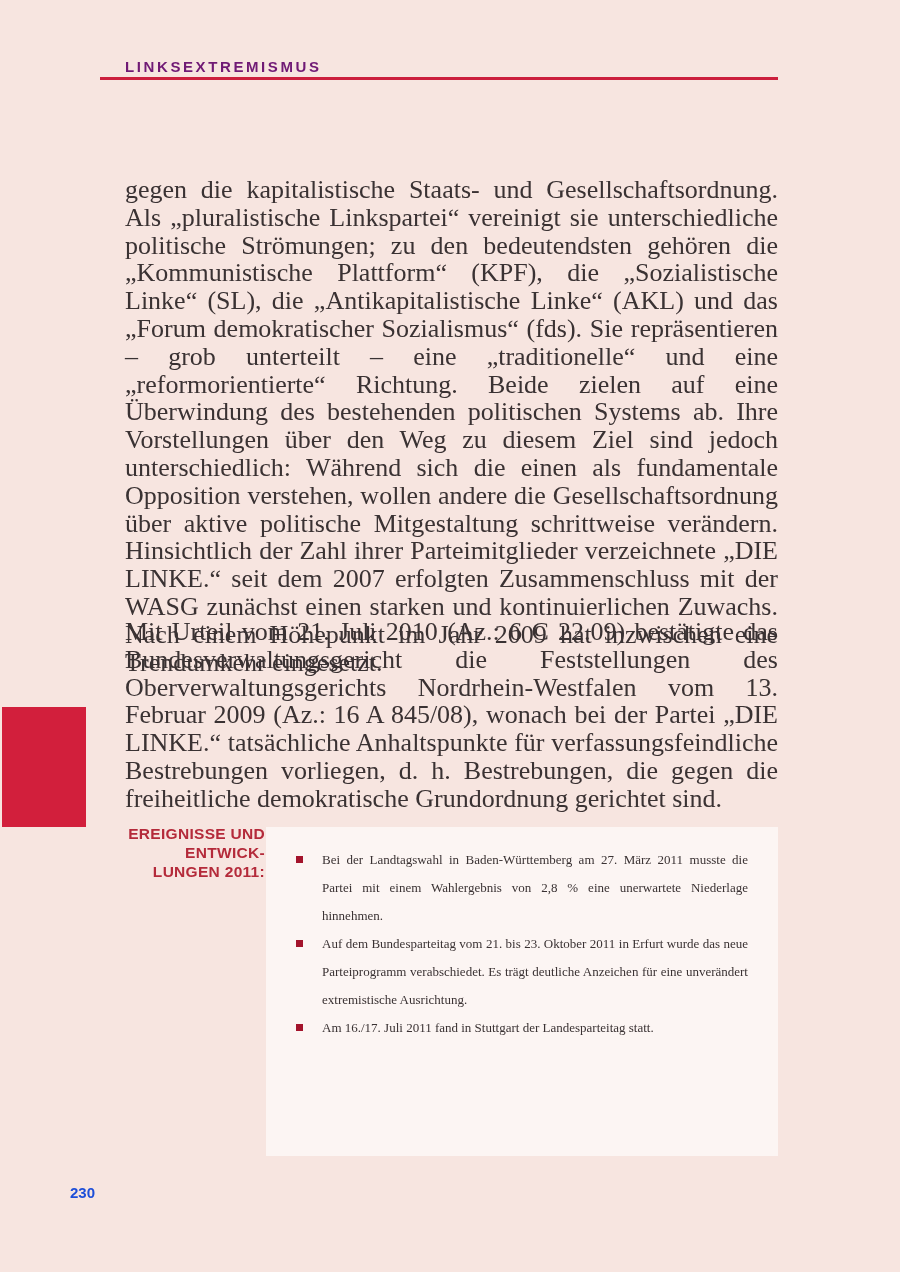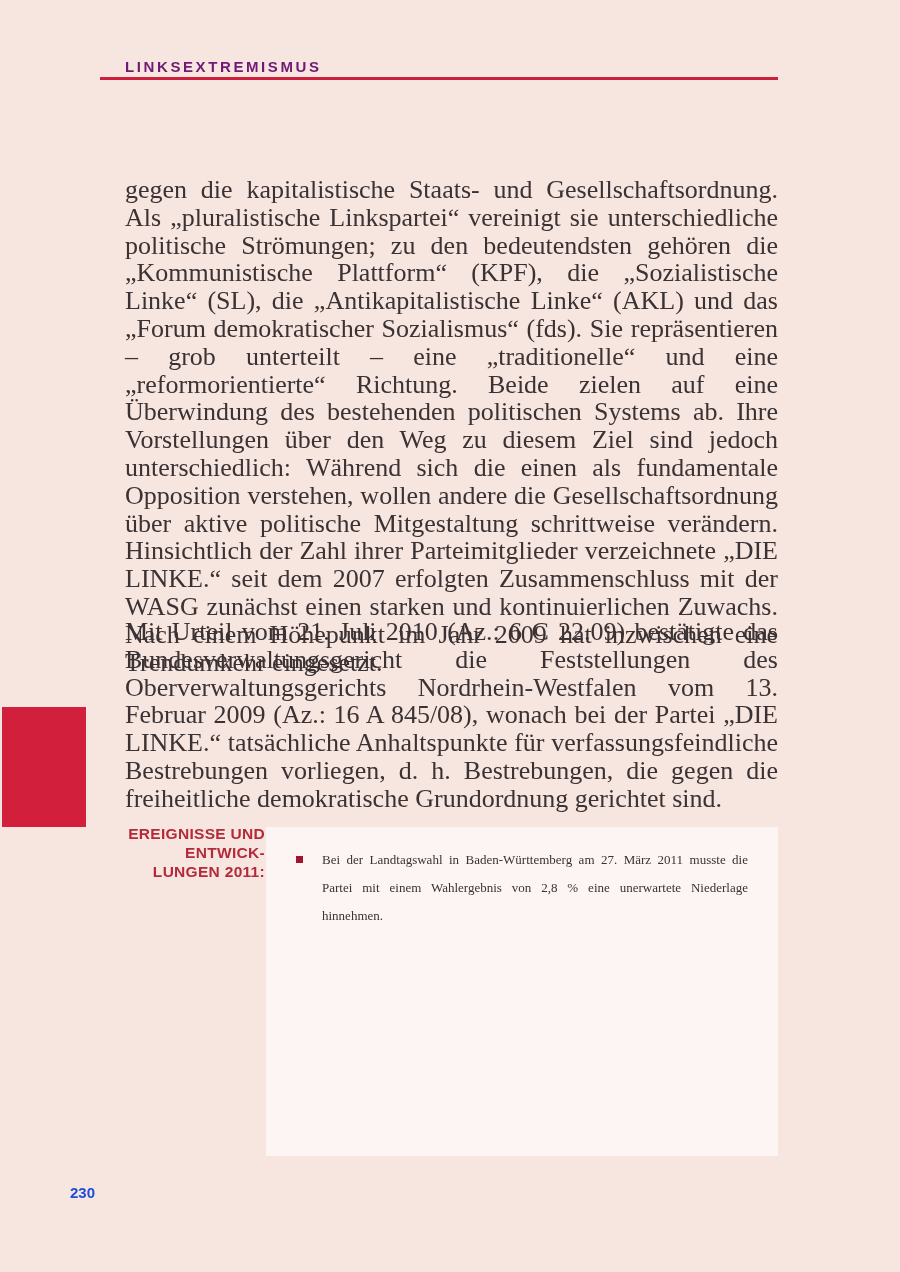--- a/index.html
+++ b/index.html
@@ -77,16 +77,24 @@
 <div class="red-block"></div>
 
 <div class="side-label">EREIGNISSE UND ENTWICK- LUNGEN 2011:</div>
 
 <div class="event-box">
   <ul class="event-list">
     <li class="event-item">
       <span class="bullet"></span>
       <span>Bei der Landtagswahl in Baden-Württemberg am 27. März 2011 musste die Partei mit einem Wahlergebnis von 2,8 % eine unerwartete Niederlage hinnehmen.</span>
     </li>
+    <li class="event-item">
+      <span class="bullet"></span>
+      <span>Auf dem Bundesparteitag vom 21. bis 23. Oktober 2011 in Erfurt wurde das neue Parteiprogramm verabschiedet. Es trägt deutliche Anzeichen für eine unverändert extremistische Ausrichtung.</span>
+    </li>
+    <li class="event-item">
+      <span class="bullet"></span>
+      <span>Am 16./17. Juli 2011 fand in Stuttgart der Landesparteitag statt.</span>
+    </li>
   </ul>
 </div>
 
 <div class="page-number">230</div>
 
 </body></html>

